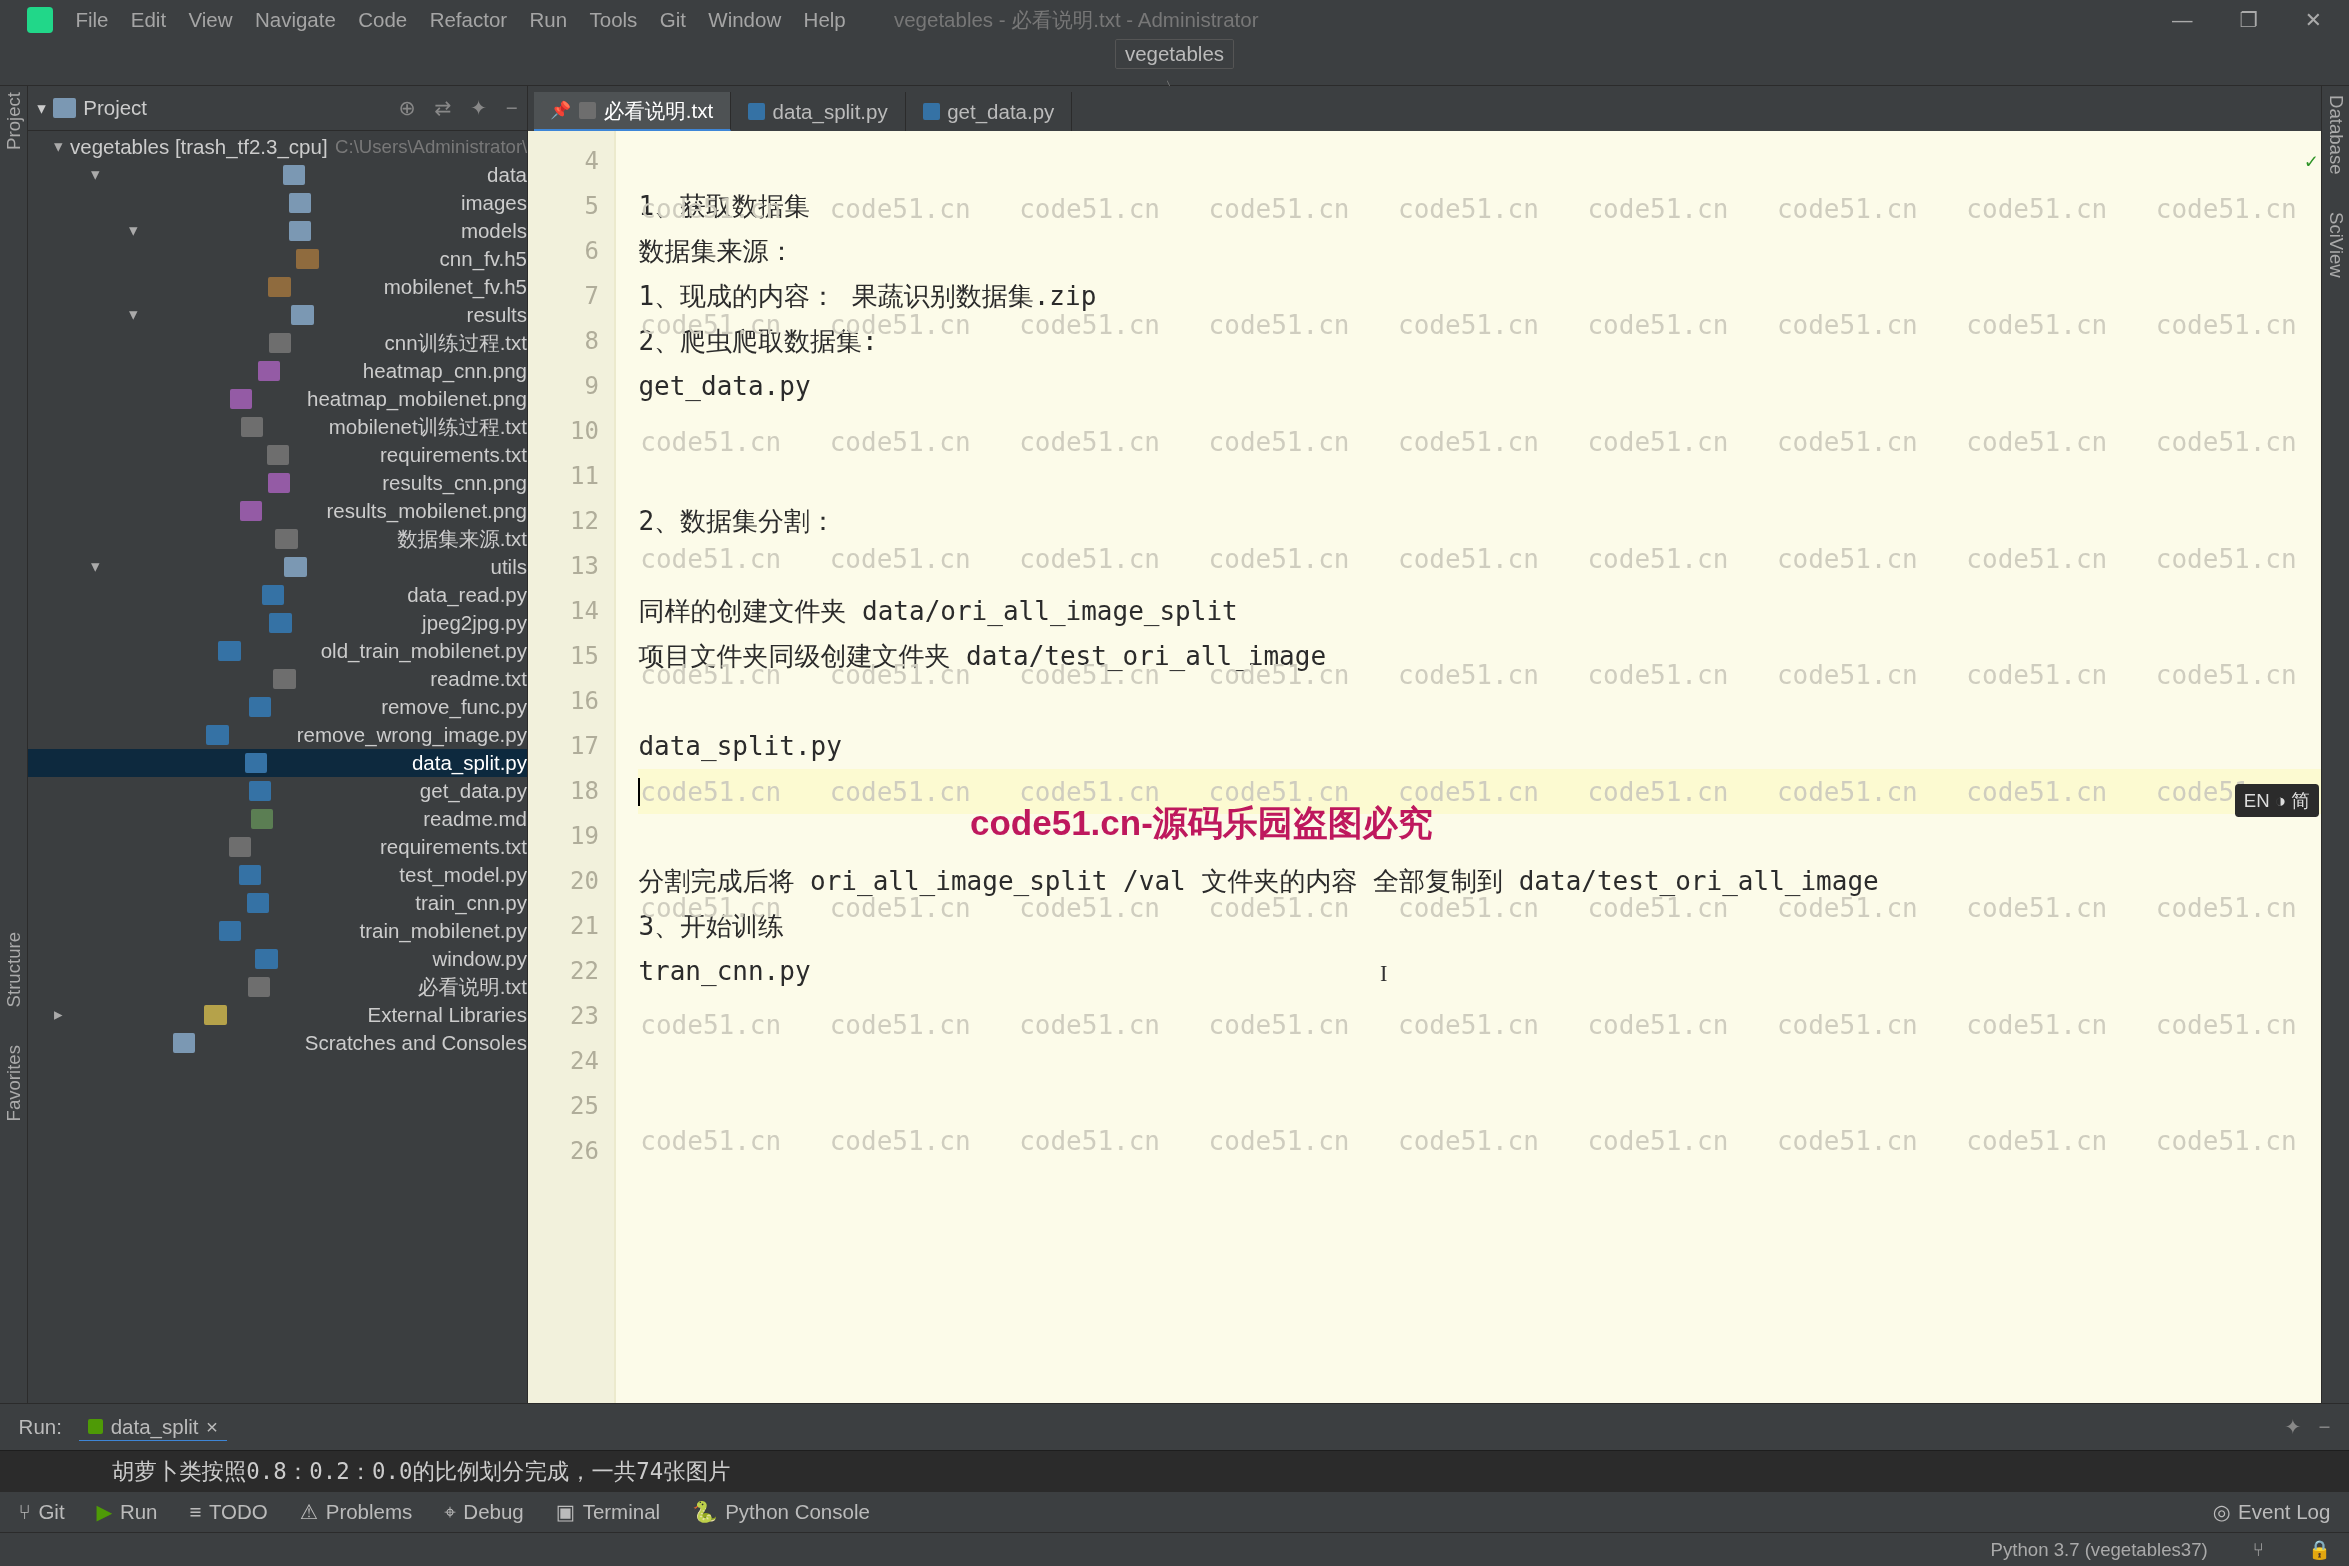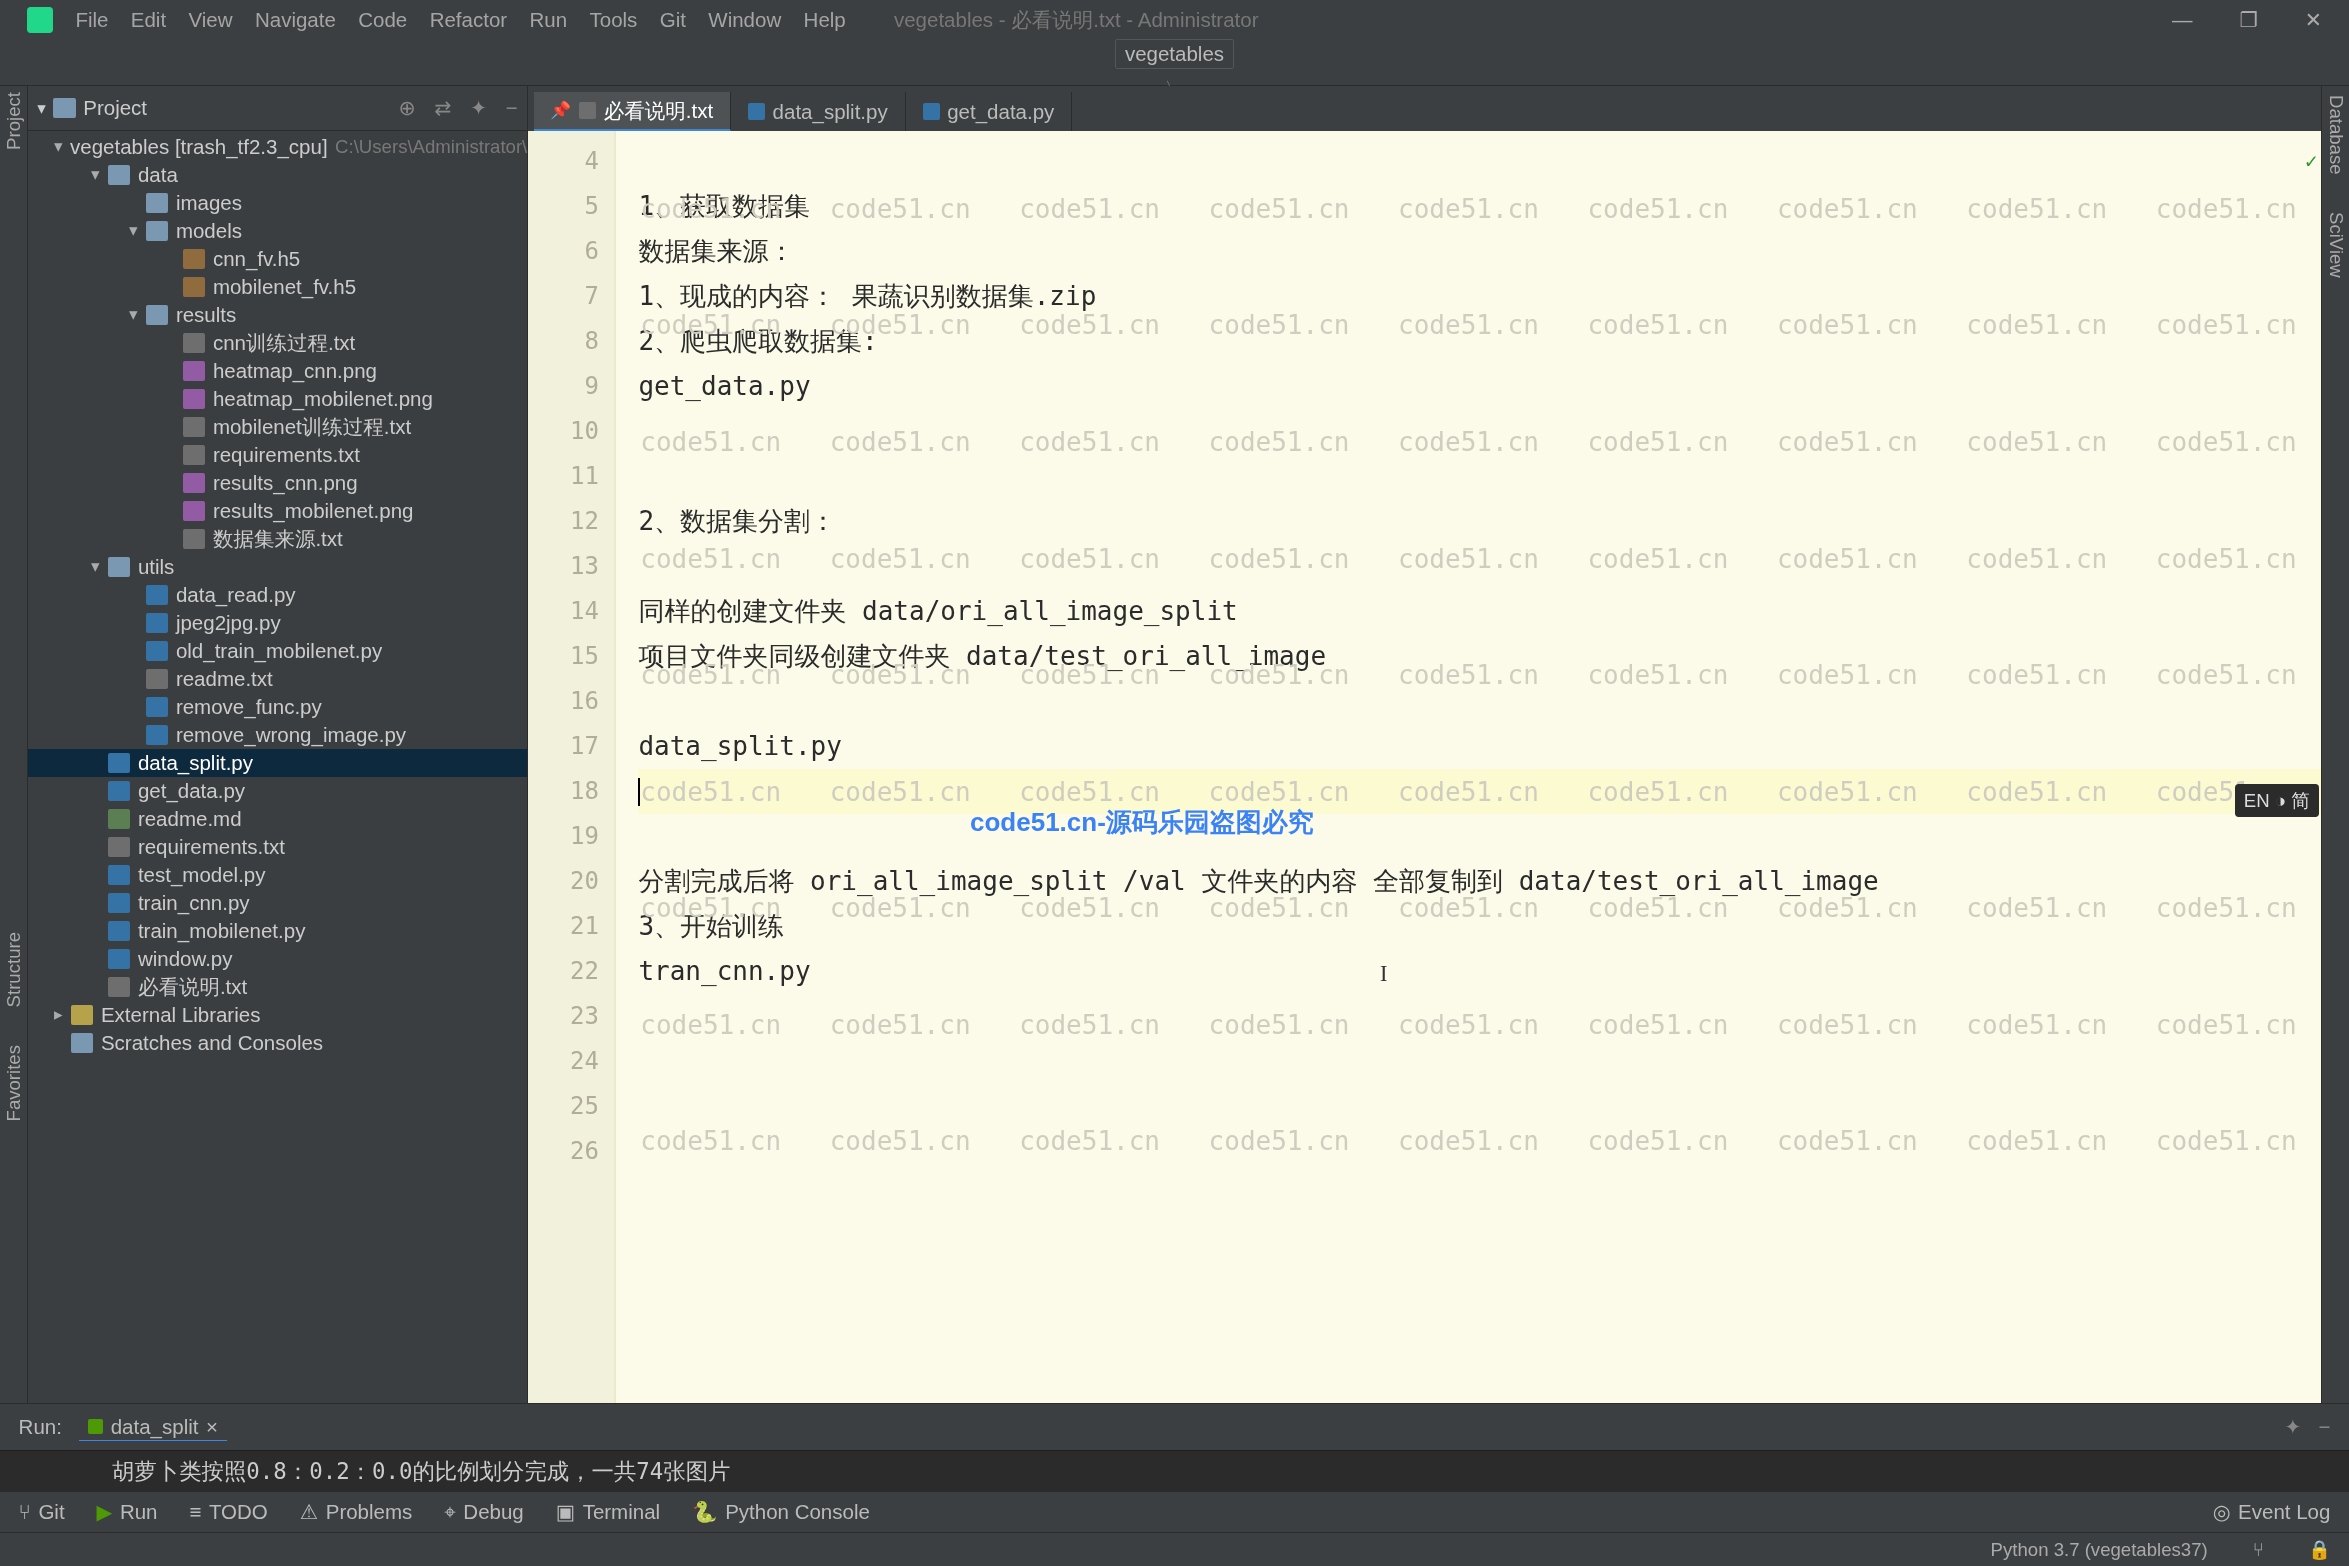--- a/index.html
+++ b/index.html
@@ -76,21 +76,21 @@
   height: 45px; display: flex; align-items: center;
   padding: 0 9.3px; background: #3c3f41; font-size: 20.5px; color: #ccc;
   border-bottom: 0.9px solid #2b2b2b;
 }
 .project-header .arrow { margin-right: 7.5px; font-size: 17px; }
 .project-header .folder-icon { width: 22.4px; height: 20.5px; background: #7b98b3; margin-right: 7.5px; border-radius: 1.9px; }
 .project-header .tools { margin-left: auto; display: flex; gap: 18.6px; color: #888; }
 .project-tree { flex: 1; overflow: hidden; padding-top: 1.9px; }
 .tree-row {
   display: flex; align-items: center; height: 28px; padding-left: 0;
-  font-size: 20.5px; color: #ccc; white-space: nowrap;
+  font-size: 20.5px; color: #ccc; white-space: nowrap; justify-content: space-between;
 }
 .tree-row.l0 { padding-left: 26px; }
 .tree-row.l1 { padding-left: 63px; }
 .tree-row.l2 { padding-left: 101px; }
 .tree-row.l3 { padding-left: 138px; }
 .tree-row .exp { width: 17px; color: #aaa; font-size: 17px; }
 .tree-row .exp.open::before { content: "▾"; }
 .tree-row .exp.closed::before { content: "▸"; }
 .tree-row .icon {
   width: 22.4px; height: 20.5px; margin-right: 7.5px; border-radius: 1.9px;
@@ -134,21 +134,21 @@
 .editor-scroll-marker {
   position: absolute; right: 3.7px; top: 7.5px; color: #2e9427; font-size: 20.5px;
 }
 .watermark {
   position: absolute; left: 0; width: 100%; color: #cfcdbf;
   font-size: 26px; display: flex; justify-content: space-around;
   pointer-events: none; font-family: Consolas, monospace;
 }
 .red-overlay {
   position: absolute; top: 669px; left: 354px;
-  font-size: 26px; color: #3b82f6; font-weight: 600;
+  font-size: 35px; color: #be185d; font-weight: 600;
   font-family: "Microsoft YaHei", sans-serif;
 }
 .text-cursor {
   position: absolute; top: 820px; left: 764px; color: #333; font-size: 22.4px;
   font-family: serif;
 }
 .lang-pill {
   position: absolute; right: 1.9px; top: 653px; background: #2b2b2b;
   color: #ddd; font-size: 18.6px; padding: 3.7px 9.3px; border-radius: 3.7px;
 }

